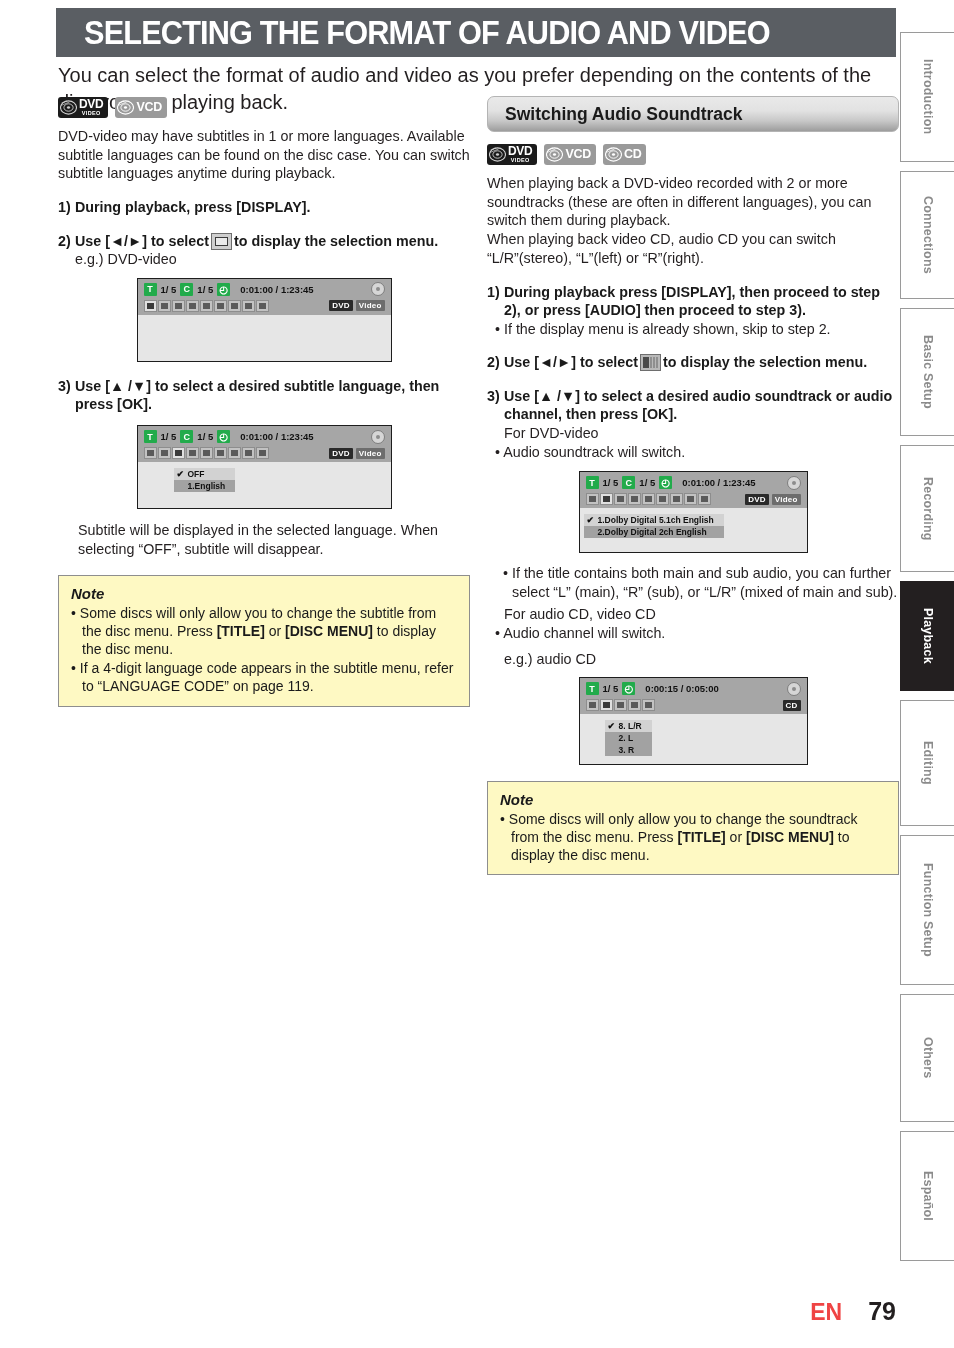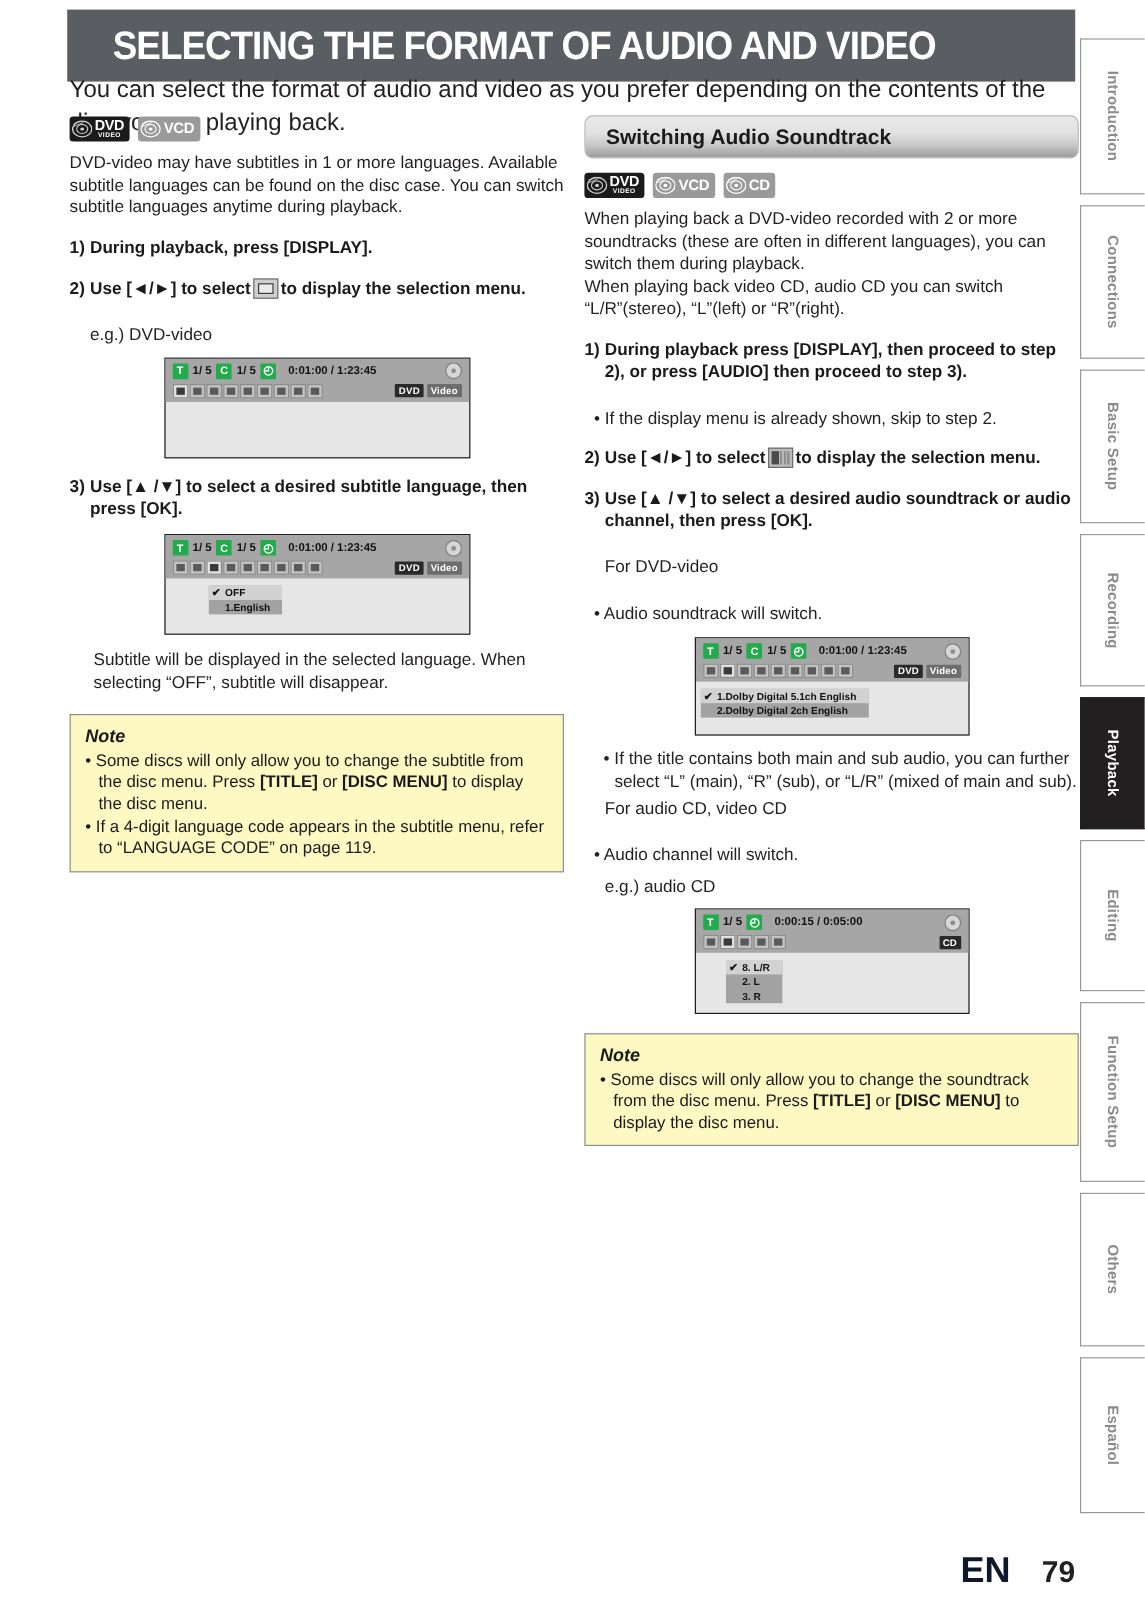--- a/index.html
+++ b/index.html
@@ -7,23 +7,23 @@
     width: 954px; height: 1348px;
     background: #ffffff;
     font-family: "Liberation Sans", sans-serif;
     color: #231f20;
     overflow: hidden;
   }
   .page { position: relative; width: 954px; height: 1348px; }
 
   
   .title-bar {
-    position: absolute; left: 56px; top: 8px; width: 840px; height: 60px;
+    position: absolute; left: 56px; top: 8px; width: 840px; height: 49px;
     background: #5a5e63;
-    display: flex; align-items: center; padding-left: 38px;
+    display: flex; align-items: center; padding-left: 28px;
   }
   .title-bar span {
     color: #ffffff; font-size: 33px; font-weight: bold;
     letter-spacing: -0.9px; transform: scaleX(0.93); transform-origin: left center;
     white-space: nowrap;
   }
 
   .intro-line {
     position: absolute; left: 58px; top: 62px; width: 840px;
     font-size: 20px; line-height: 1.35; color: #231f20;
@@ -67,21 +67,21 @@
   .body-txt.mb { margin-bottom: 13px; }
 
   .step {
     font-size: 14.3px; line-height: 1.3; font-weight: bold; color: #1a1a1a;
     display: flex; margin-top: 15px;
   }
   .step .num { flex: 0 0 auto; width: 17px; }
   .step .txt { flex: 1 1 auto; }
   .sub {
     font-size: 14.3px; line-height: 1.3; color: #231f20;
-    margin-top: 20px; padding-left: 17px;
+    margin-top: 0; padding-left: 17px;
   }
   .sub.bullet { padding-left: 17px; text-indent: -9px; }
   .sub.bullet2 { padding-left: 25px; text-indent: -9px; }
   .sub.noind { padding-left: 17px; }
   .plain { font-size: 14.3px; line-height: 1.33; color: #231f20; margin-top: 8px; }
   .plain.ind { padding-left: 20px; }
 
   .inline-icon {
     display: inline-block; vertical-align: -4px; width: 21px; height: 17px;
     border: 1px solid #6e6e6e; background: #cfcfcf; position: relative; margin: 0 2px;
@@ -174,21 +174,21 @@
     color: #8b8b8b; letter-spacing: .2px; white-space: nowrap;
   }
   .tab.active { background: #231f20; border-color: #231f20; }
   .tab.active span { color: #ffffff; }
 
   
   .footer {
     position: absolute; right: 58px; bottom: 22px;
     display: flex; align-items: baseline; gap: 26px;
   }
-  .footer .en { font-size: 30px; font-weight: bold; color: #0f172a; }
+  .footer .en { font-size: 23px; font-weight: bold; color: #ef4444; }
   .footer .pg { font-size: 25px; font-weight: bold; color: #231f20; }
 </style>
 </head>
 <body>
 
 <div class="page">
 
   <div class="title-bar">
     <span>SELECTING THE FORMAT OF AUDIO AND VIDEO</span>
   </div>

